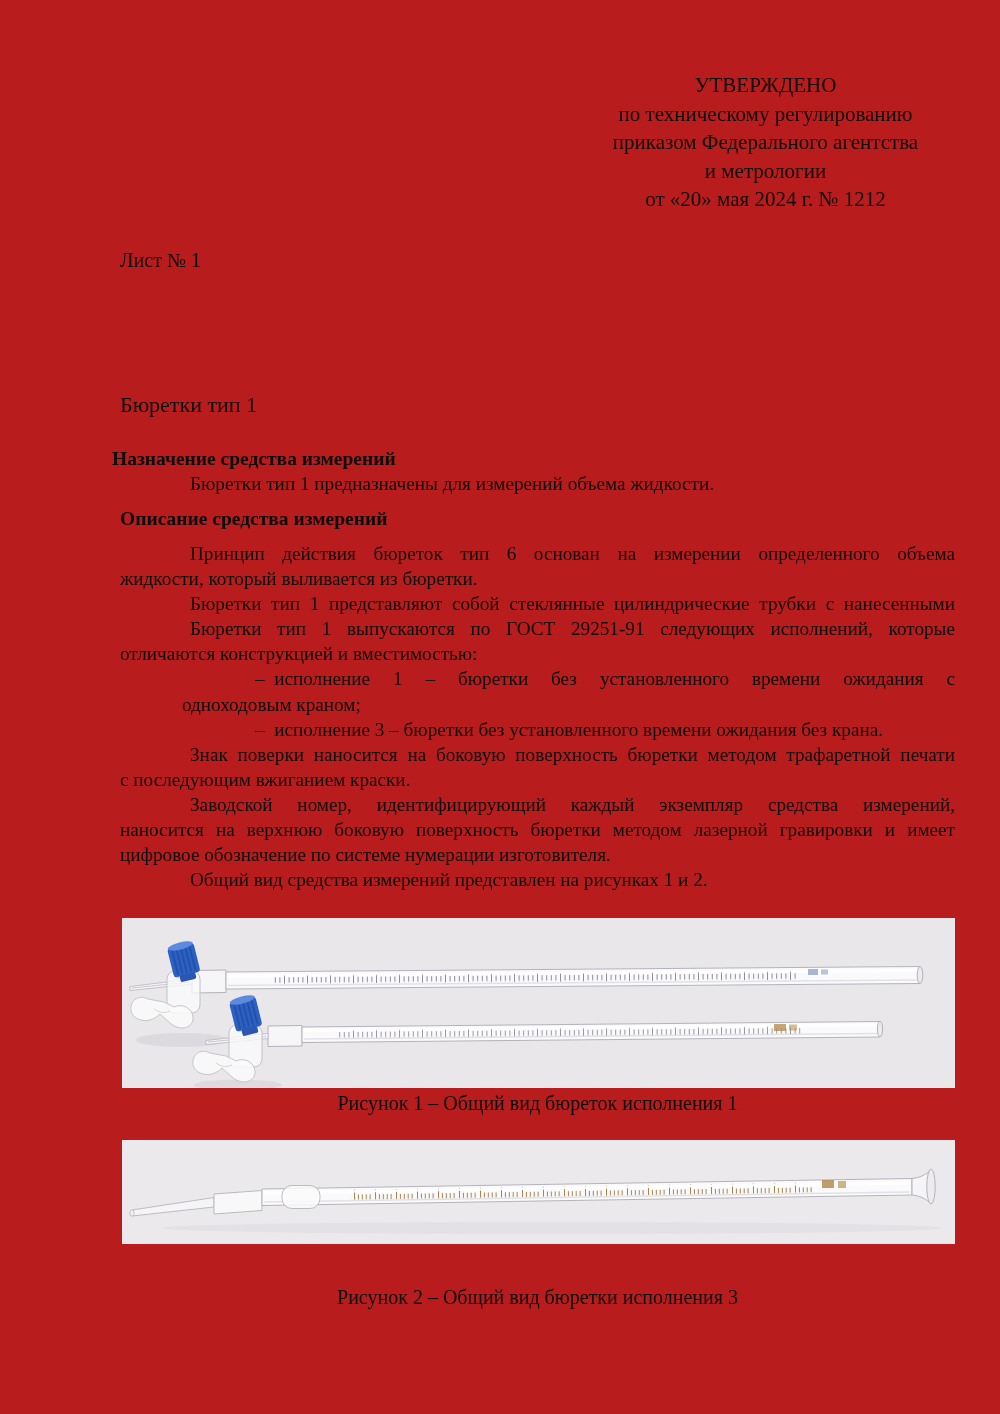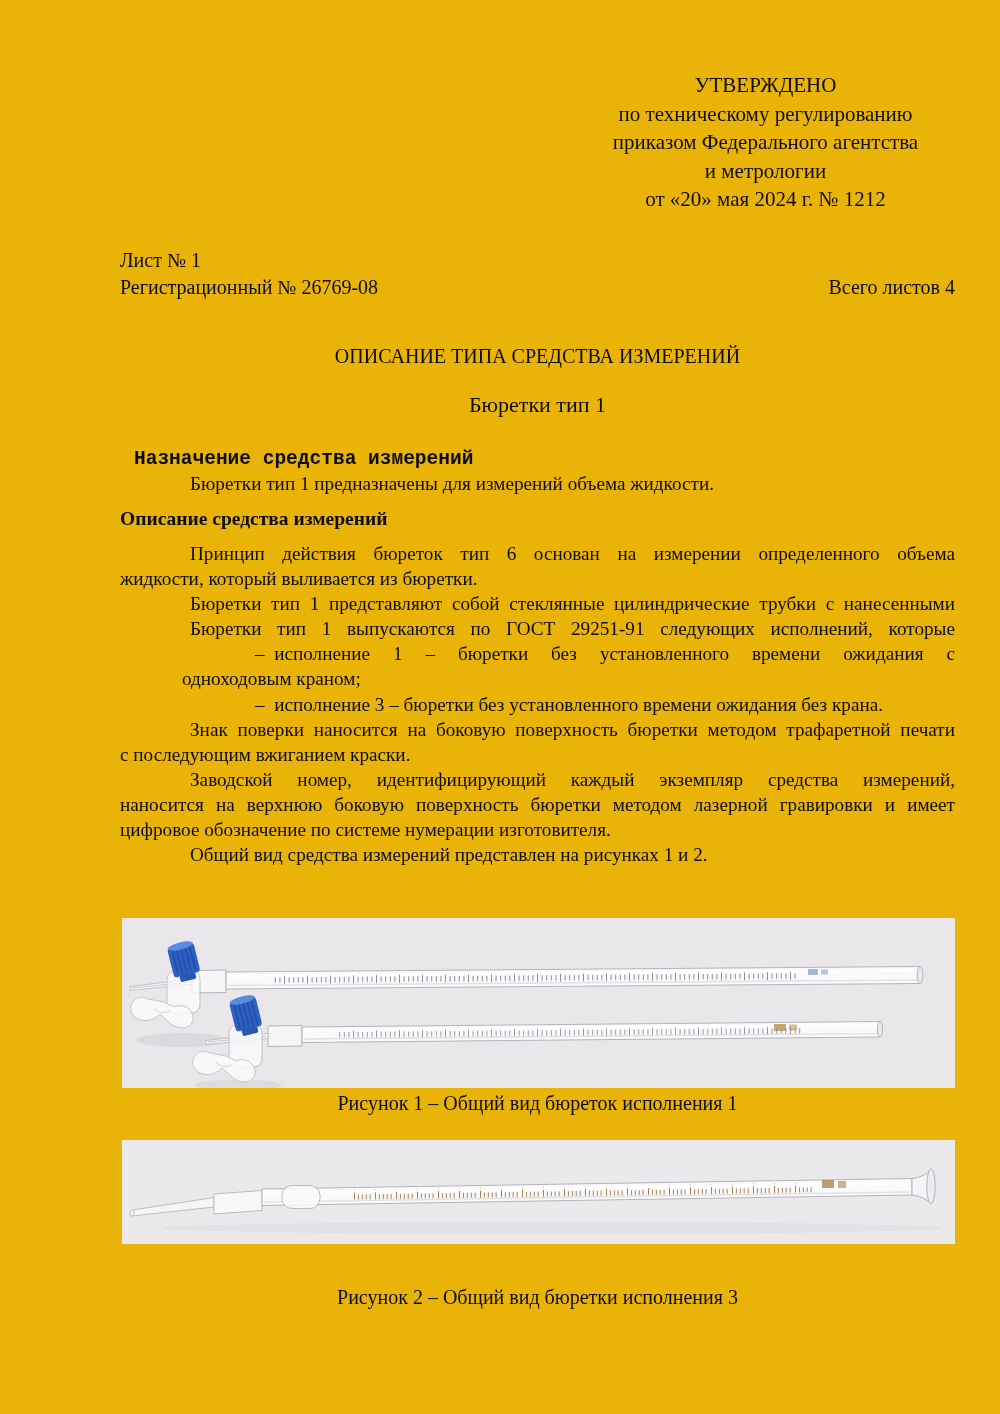--- a/index.html
+++ b/index.html
@@ -1,33 +1,33 @@
 <!DOCTYPE html>
 <html><head>
 <meta charset="utf-8">
 <style>
   html,body{margin:0;padding:0;background:#ffffff;}
   .page{
-    position:relative; width:1000px; height:1414px; background:#eab308;
+    position:relative; width:1000px; height:1414px; background:#b91c1c;
     font-family:"Liberation Serif","DejaVu Serif",serif; color:#0d0d0d;
     overflow:hidden;
   }
   .abs{position:absolute;}
   
   .approval{top:71px; left:553px; width:425px; text-align:center;
             font-size:21px; line-height:28.5px;}
   
   .sheet1{top:249px; left:120px; width:835px; font-size:20px;}
   .sheet2{top:276px; left:120px; width:835px; display:flex;
           justify-content:space-between; font-size:20px;}
   
   .doc-title{top:345px; left:120px; width:835px; text-align:center; font-size:20px;}
-  .instrument{top:392px; left:120px; width:835px; font-size:22px;text-align:center;}
+  .instrument{top:392px; left:120px; width:835px; font-size:22px;}
   .h-bold{font-size:19.5px; font-weight:bold;}
-  .purpose-h{top:448px; left:134px;font-family:Liberation Mono, monospace;}
+  .purpose-h{top:448px; left:112px;}
   .purpose-p{top:473px; left:120px; width:835px; font-size:19.2px; padding-left:70px;}
   .desc-h{top:508px; left:120px;}
   
   .body{top:541px; left:120px; width:835px;}
   .tl{font-size:19.2px; line-height:25.1px; height:25.1px; overflow:visible;}
   .jf{text-align:justify; text-align-last:justify;}
   .pl70{padding-left:70px;}
   .pl62{padding-left:62px;}
   .pl135{padding-left:135px;}
   
@@ -45,38 +45,34 @@
 
   <div class="abs approval">
     <div>УТВЕРЖДЕНО</div>
     <div>по техническому регулированию</div>
     <div>приказом Федерального агентства</div>
     <div>и метрологии</div>
     <div>от «20» мая 2024 г. № 1212</div>
   </div>
 
   <div class="abs sheet1">Лист № 1</div>
-  <div class="abs sheet2">
-    <span>Регистрационный № 26769-08</span>
-    <span>Всего листов 4</span>
-  </div>
 
-  <div class="abs doc-title">ОПИСАНИЕ ТИПА СРЕДСТВА ИЗМЕРЕНИЙ</div>
   <div class="abs instrument">Бюретки тип 1</div>
 
   <div class="abs h-bold purpose-h">Назначение средства измерений</div>
   <div class="abs purpose-p">Бюретки тип 1 предназначены для измерений объема жидкости.</div>
 
   <div class="abs h-bold desc-h">Описание средства измерений</div>
 
   <div class="abs body">
     <div class="tl jf pl70">Принцип действия бюреток тип 6 основан на измерении определенного объема</div>
     <div class="tl">жидкости, который выливается из бюретки.</div>
     <div class="tl jf pl70">Бюретки тип 1 представляют собой стеклянные цилиндрические трубки с нанесенными</div>
     <div class="tl jf pl70">Бюретки тип 1 выпускаются по ГОСТ 29251-91 следующих исполнений, которые</div>
+    <div class="tl">отличаются конструкцией и вместимостью:</div>
     <div class="tl jf pl135">– исполнение 1 – бюретки без установленного времени ожидания с</div>
     <div class="tl pl62">одноходовым краном;</div>
     <div class="tl pl135">– исполнение 3 – бюретки без установленного времени ожидания без крана.</div>
     <div class="tl jf pl70">Знак поверки наносится на боковую поверхность бюретки методом трафаретной печати</div>
     <div class="tl">с последующим вжиганием краски.</div>
     <div class="tl jf pl70">Заводской номер, идентифицирующий каждый экземпляр средства измерений,</div>
     <div class="tl jf">наносится на верхнюю боковую поверхность бюретки методом лазерной гравировки и имеет</div>
     <div class="tl">цифровое обозначение по системе нумерации изготовителя.</div>
     <div class="tl pl70">Общий вид средства измерений представлен на рисунках 1 и 2.</div>
   </div>

